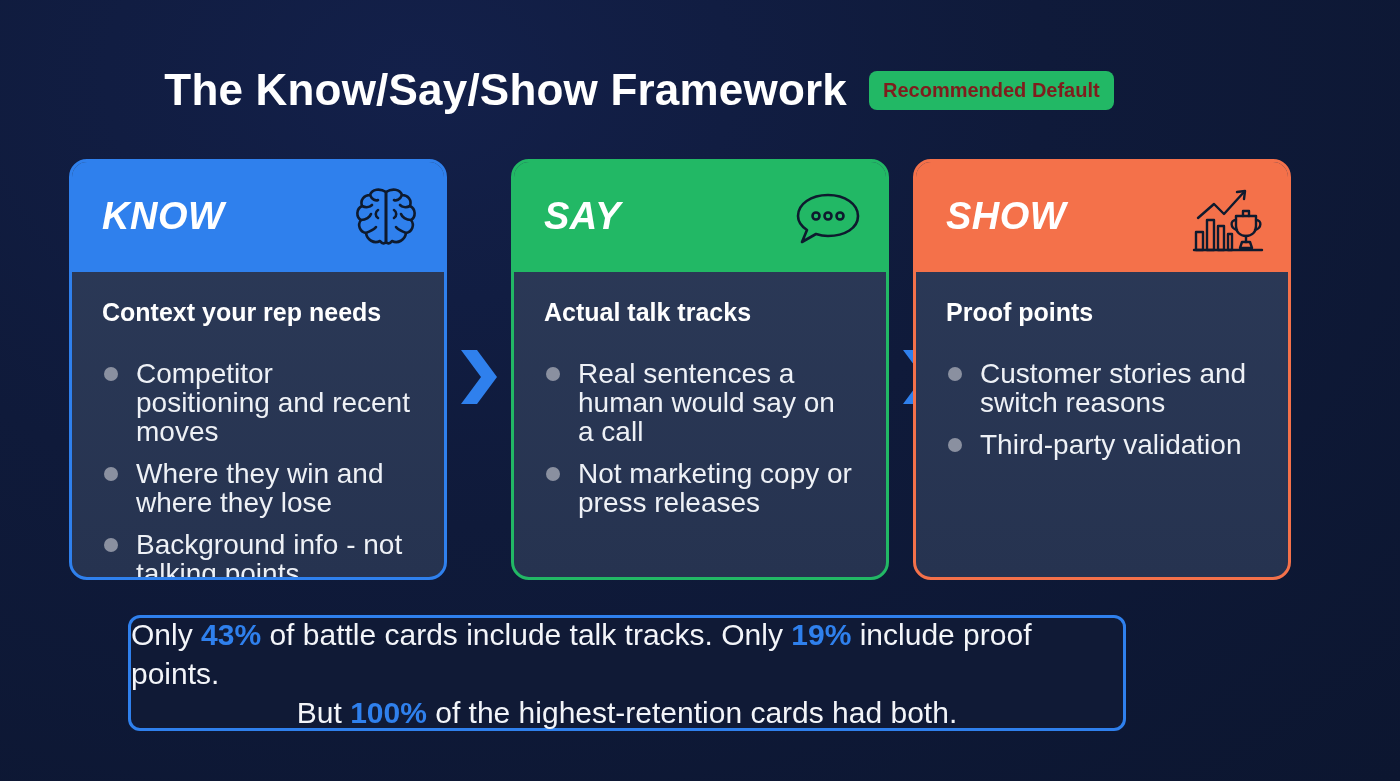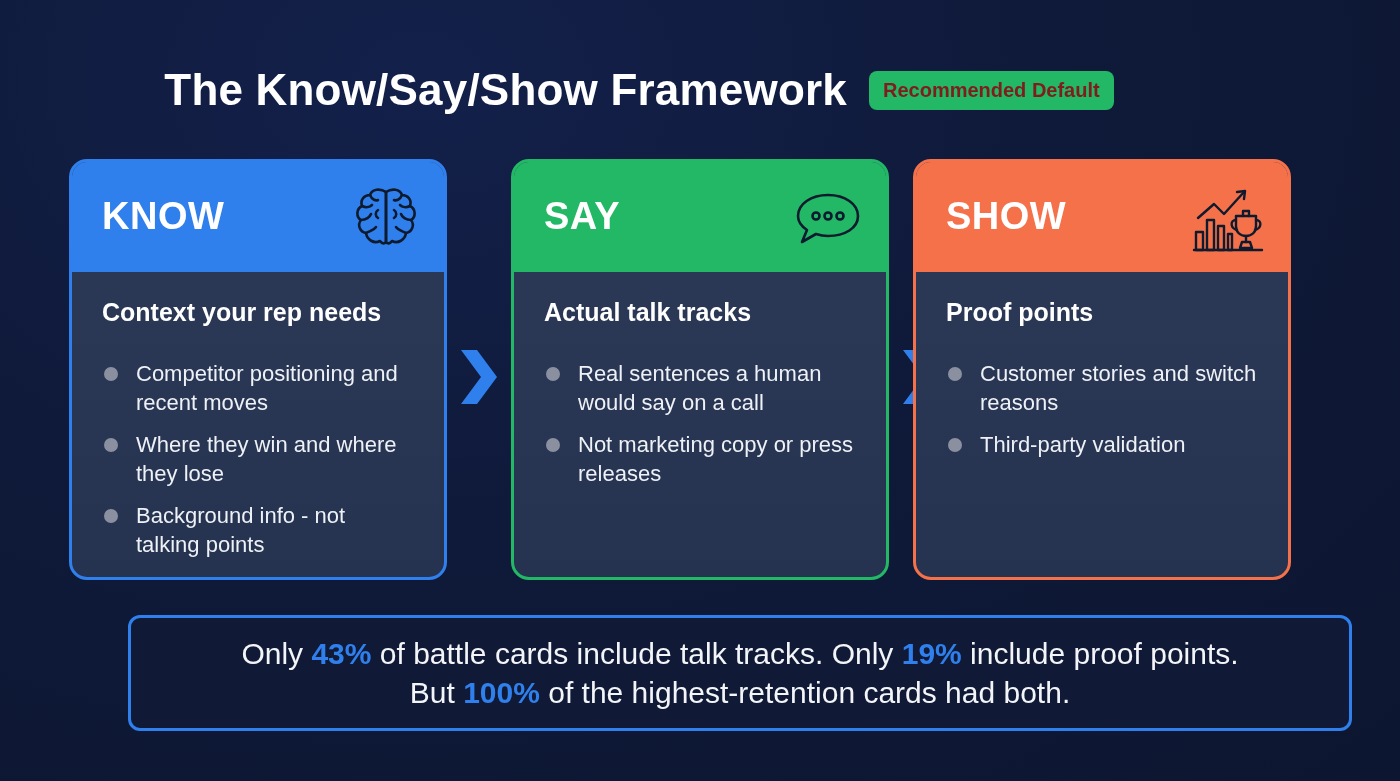--- a/index.html
+++ b/index.html
@@ -24,36 +24,36 @@
   }
   .card {
     position: absolute; top: 159px; width: 378px; height: 421px;
     border-radius: 18px; border: 3px solid; overflow: hidden;
     background: linear-gradient(180deg, #2c3a58 0%, #263350 100%);
   }
   .card-head {
     height: 110px; position: relative; display: flex; align-items: center;
     padding-left: 30px;
   }
-  .card-head-label { font-size: 38px; font-weight: 700; color: #ffffff; letter-spacing: 0.5px; margin-top: -2px; }
+  .card-head-label { font-size: 38px; font-weight: 700; color: #ffffff; letter-spacing: 0.5px; margin-top: -2px; font-style: italic; }
   .card-icon { position: absolute; right: 22px; top: 20px; width: 72px; height: 72px; }
   .card-body { padding: 26px 30px 0 30px; }
   .card-sub { font-size: 25px; font-weight: 700; color: #ffffff; margin-bottom: 32px; }
   .bullets { list-style: none; }
   .bullets li {
-    position: relative; padding-left: 34px; font-size: 22px; line-height: 29px;
+    position: relative; padding-left: 34px; font-size: 28px; line-height: 29px;
     color: #eef1f6; margin-bottom: 13px;
   }
   .bullets li .dot {
     position: absolute; left: 2px; top: 8px; width: 14px; height: 14px;
     border-radius: 50%; background: #8a90a0;
   }
   .arrow { position: absolute; top: 347px; width: 40px; height: 60px; }
   .callout {
-    position: absolute; left: 128px; top: 615px; width: 1224px; height: 116px;
+    position: absolute; left: 128px; top: 615px; width: 998px; height: 116px;
     border: 3px solid #2f80ed; border-radius: 12px; background: #101a36;
     display: flex; flex-direction: column; align-items: center; justify-content: center;
     font-size: 30px; line-height: 39px; color: #f3f5f9;
   }
   .hl { color: #2f80ed; font-weight: 700; }
 </style>
 </head>
 <body>
 
 <div class="title-row">

